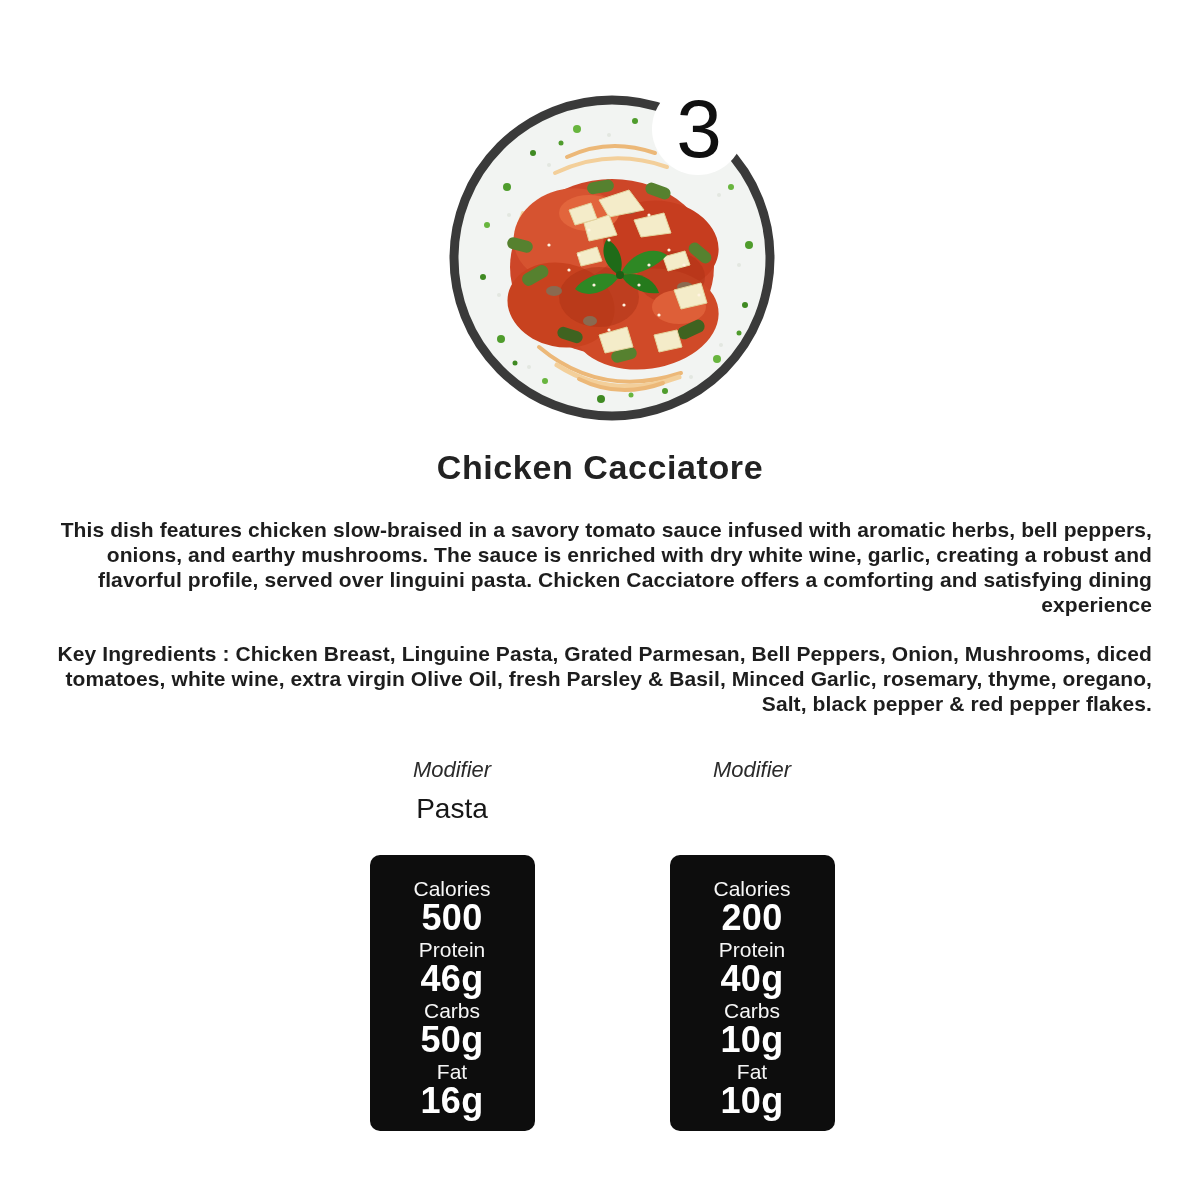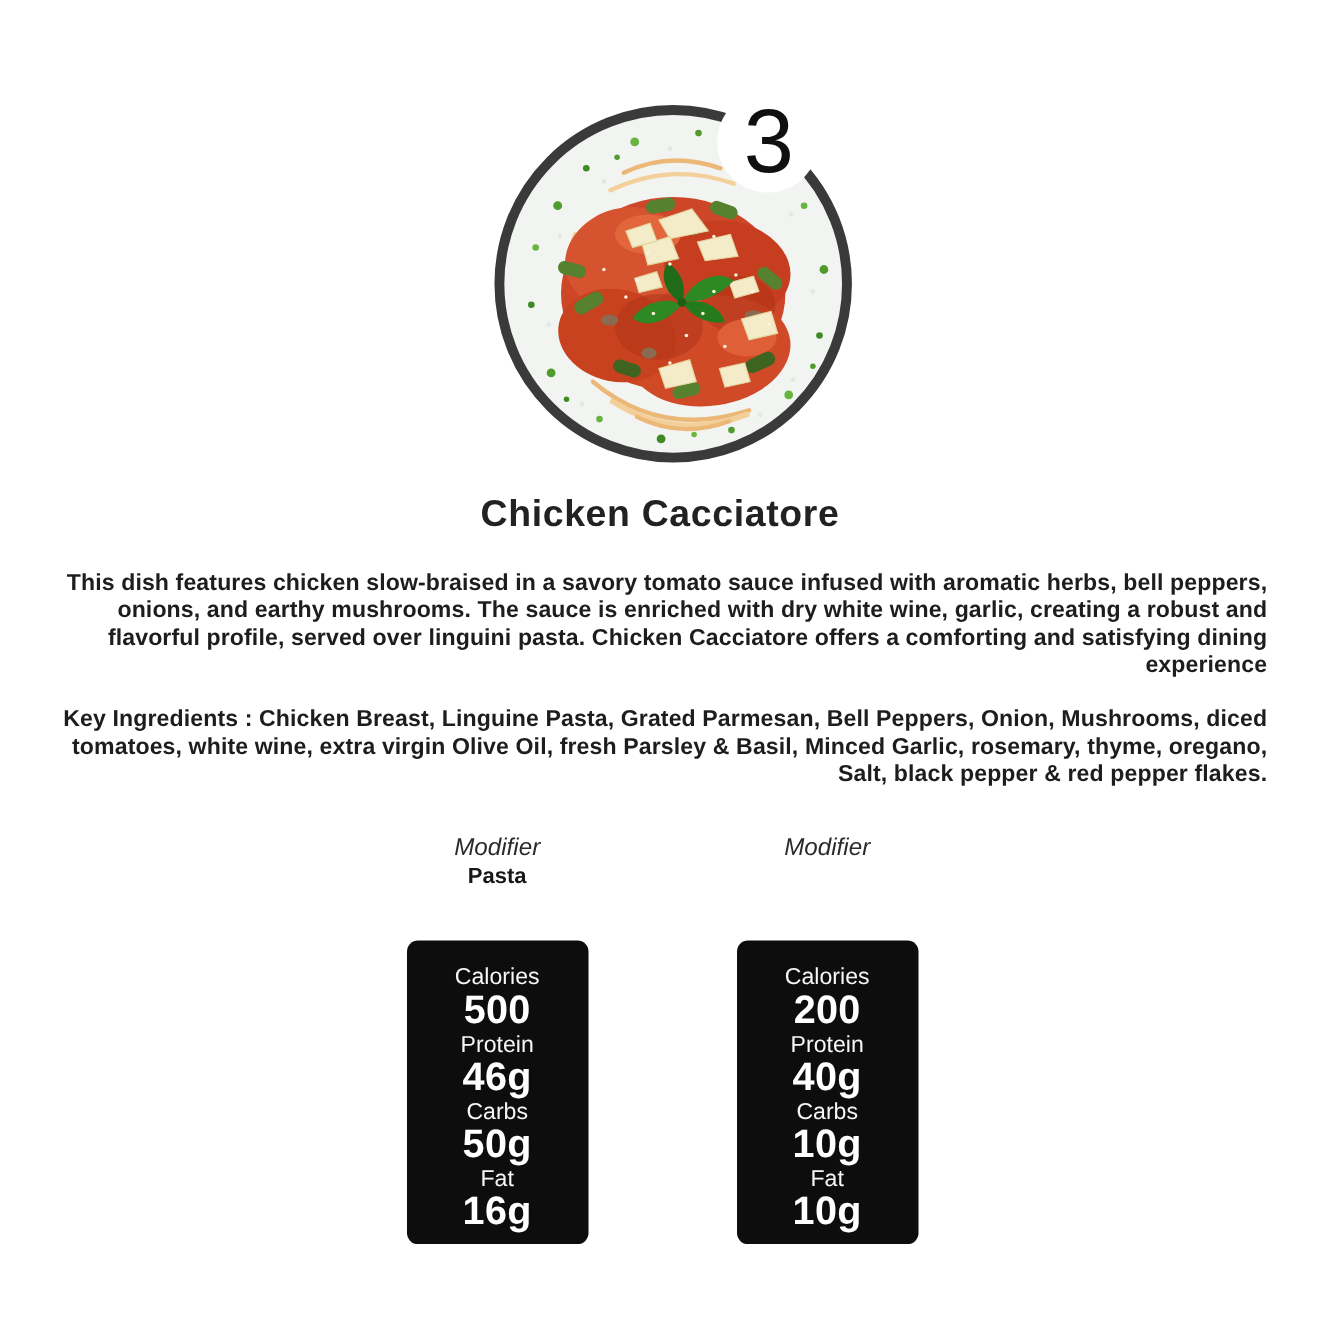--- a/index.html
+++ b/index.html
@@ -45,21 +45,21 @@
 
   
   .mod-row {
     margin-top:42px;
     display:flex; justify-content:center;
     transform:translateX(2px);
   }
   .mod-col { width:300px; display:flex; flex-direction:column; align-items:center; }
   .mod-head { height:97px; text-align:center; }
   .mod-label { font-size:22px; line-height:24px; font-style:italic; font-weight:400; color:#2b2b2b; }
-  .mod-name  { font-size:20px; line-height:26px; font-weight:700; color:#171717; margin-top:2px; max-width:264px; }
+  .mod-name  { font-size:28px; line-height:26px; font-weight:400; color:#171717; margin-top:14px; max-width:264px; }
 
   .nutri-card {
     width:165px; min-height:262px;
     background:#0d0d0d; border-radius:10px;
     color:#ffffff; text-align:center;
     padding:18px 6px 14px;
   }
   .n-label { font-size:21px; line-height:24px; font-weight:400; color:#f6f6f6; margin-top:4px; }
   .n-value { font-size:36px; line-height:33px; font-weight:800; color:#ffffff; letter-spacing:0.3px; }
 </style>

